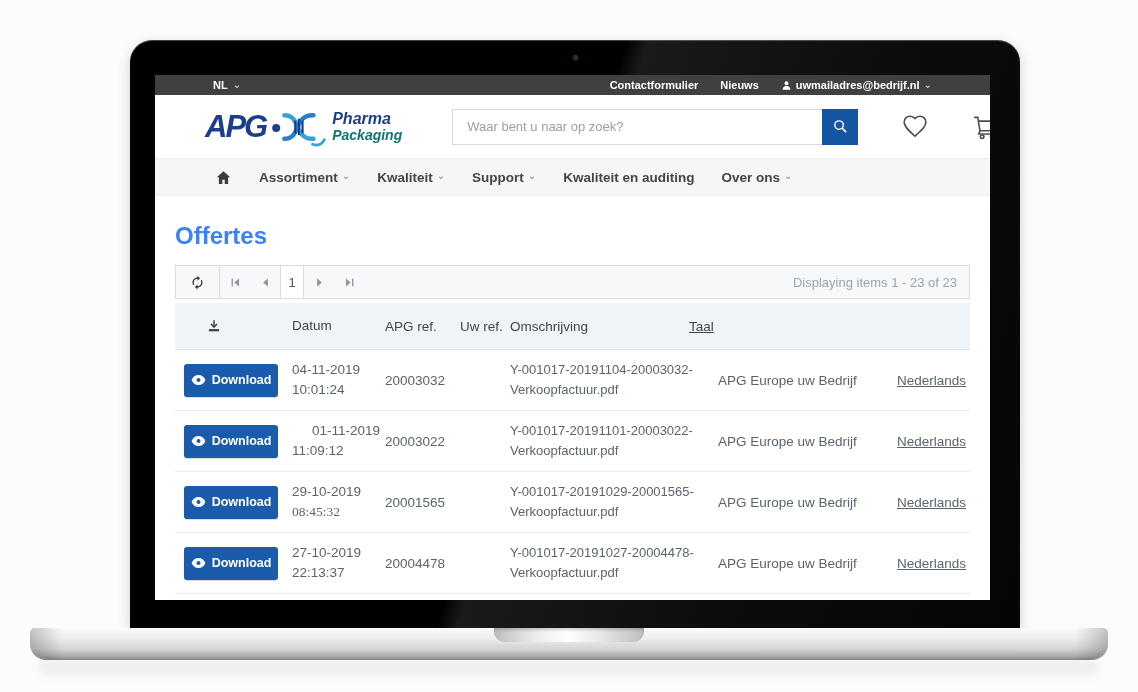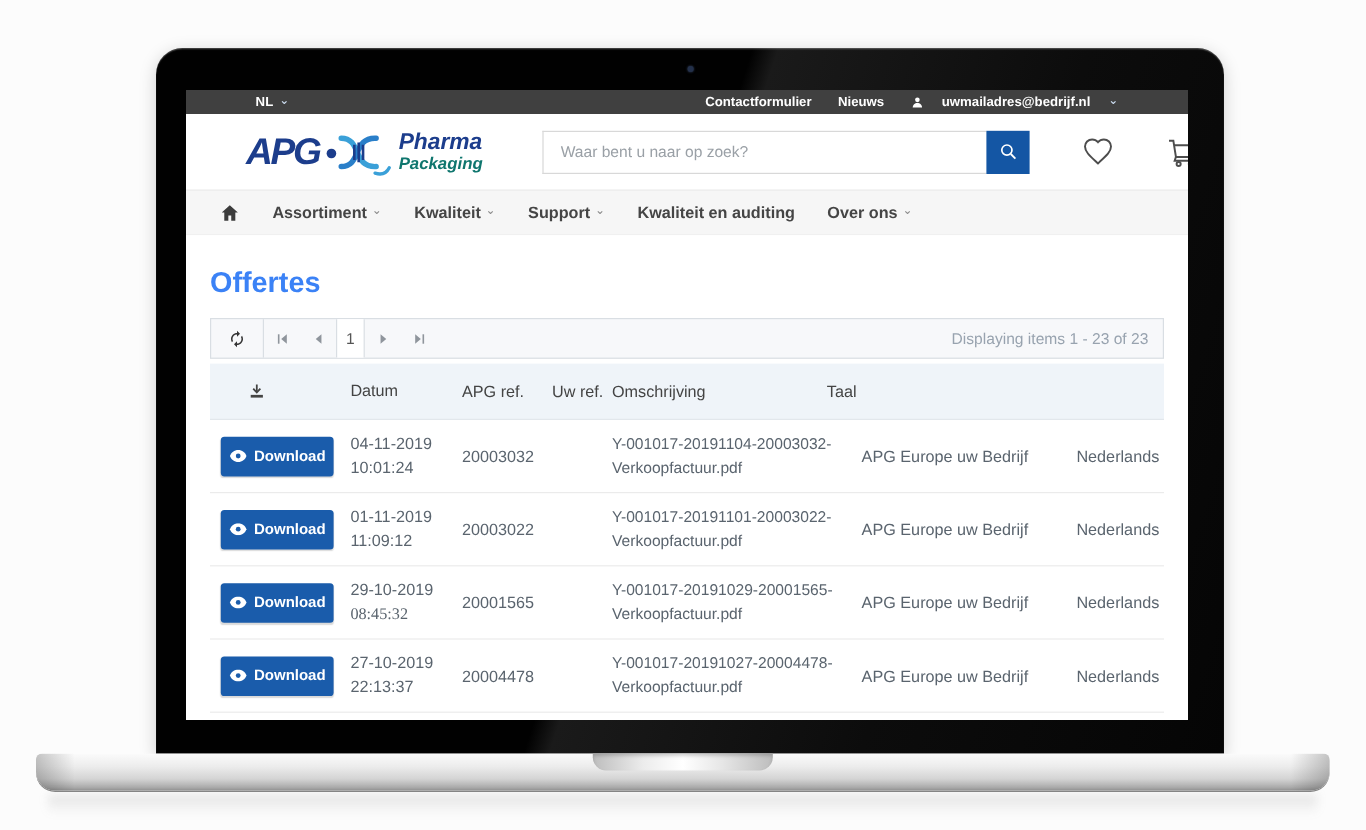--- a/index.html
+++ b/index.html
@@ -28,47 +28,47 @@
   .reflection { position:absolute; left:40px; top:662px; width:1058px; height:20px;
     background:linear-gradient(to bottom,rgba(140,140,140,.4),rgba(255,255,255,0) 85%);
     filter:blur(4px); opacity:.55; }
 
   
   .topbar { height:20px; background:#404040; display:flex; align-items:center;
     padding:0 58px 0 58px; color:#fff; font-size:11px; font-weight:700; flex:none; }
   .topbar .lang { display:flex; align-items:center; gap:5px; cursor:pointer; }
   .topbar .right { margin-left:auto; display:flex; align-items:center; gap:22px; }
   .toplink { cursor:pointer; }
-  .account { display:flex; align-items:center; gap:15px; cursor:pointer; }
+  .account { display:flex; align-items:center; gap:4px; cursor:pointer; }
   .chev { font-family:"DejaVu Sans",sans-serif; font-weight:400; line-height:1; }
   .chev-w { color:#cfe0f5; font-size:10px; }
   .chev-g { color:#8b8b8b; font-size:10px; margin-left:4px; position:relative; top:-1px; }
 
   
   .site-header { height:63px; background:#fff; display:flex; align-items:center;
     padding:0 62px 0 50px; flex:none;gap:20px; }
   .logo { display:flex; align-items:center; gap:4px; cursor:pointer; }
   .logo-acronym { font-size:31px; font-weight:800; font-style:italic; color:#1c3d8c;
     letter-spacing:-2px; line-height:1; }
   .logo-tag { display:flex; flex-direction:column; line-height:1.05; margin-left:2px; }
-  .logo-tag .t1 { color:#1c3d8c; font-weight:700; font-style:italic; font-size:19px; }
+  .logo-tag .t1 { color:#1c3d8c; font-weight:700; font-style:italic; font-size:16px; }
   .logo-tag .t2 { color:#0f766e; font-weight:700; font-style:italic; font-size:14px; }
   .searchwrap { display:flex; margin-left:30px; }
   .searchinput { width:370px; height:36px; border:1px solid #d8d8d8; border-right:none;
     padding:0 14px; font-size:13px; color:#444; outline:none;
     font-family:"Liberation Sans","DejaVu Sans",sans-serif; }
   .searchinput::placeholder { color:#9aa0a6; }
   .searchbtn { width:36px; height:36px; background:#1456a4; border:none; cursor:pointer;
     display:flex; align-items:center; justify-content:center; }
   .hdr-icon { margin-left:24px; cursor:pointer; display:flex; align-items:center; }
 
   
   .nav { height:38px; background:#f6f6f6; border-top:1px solid #ececec;
     border-bottom:1px solid #f0f0f0; display:flex; align-items:center;
-    padding:0 28px; gap:27px; flex:none; }
+    padding:0 60px; gap:27px; flex:none; }
   .nav-item { font-size:13.5px; font-weight:600; color:#454545; display:flex;
     align-items:center; cursor:pointer; white-space:nowrap; }
   .nav-home { cursor:pointer; display:flex; align-items:center; }
 
   
   .content { flex:1; padding:0 20px; background:#fff; }
   .page-title { font-size:24px; font-weight:600; color:#3b82f6; margin:26px 0 15px 0; }
 
   .toolbar { height:34px; border:1px solid #d9dee3; background:#f7f8fa;
     display:flex; align-items:stretch; }
@@ -85,21 +85,21 @@
     margin-top:4px; padding-left:9px; border-bottom:1px solid #e2e7ec;
     font-size:13.5px; color:#444; }
   .trow { display:flex; align-items:center; height:61px; padding-left:9px;
     border-bottom:1px solid #ebebeb; font-size:13.5px; color:#5a646e; }
   .c-act { width:108px; display:flex; align-items:center; }
   .c-datum { width:93px; line-height:1.5; }
   .c-apg { width:75px; }
   .c-uw { width:50px; }
   .c-doc { width:208px; padding-right:8px; font-size:13px; line-height:1.55; }
   .c-oms { width:179px; }
-  .c-taal { flex:1; }
+  .c-taal { flex:1;text-decoration:underline; }
   .dl-btn { width:94px; height:33px; background:#1a5cab; border:none; border-radius:3px;
     color:#fff; font-size:12.5px; font-weight:700; display:flex; align-items:center;
     justify-content:center; gap:6px; cursor:pointer;
     font-family:"Liberation Sans","DejaVu Sans",sans-serif; box-shadow:0 1px 1px rgba(0,0,0,.15); }
 </style>
 </head>
 <body>
 
 <div class="stage">
   <div class="bezel">
@@ -299,21 +299,21 @@
               <span style="display:flex;">
                 <svg viewBox="0 0 24 16" width="15" height="10">
                     <path d="M12 0C6.9 0 2.6 3.2 1 8c1.6 4.8 5.9 8 11 8s9.4-3.2 11-8c-1.6-4.8-5.9-8-11-8z" fill="#fff"></path>
                     <circle cx="12" cy="8" r="3.2" fill="#1a5cab"></circle>
                   </svg>
               </span>
               <span>Download</span>
             </button>
           </span>
           <span class="c-datum">
-              <span style="display:block;">01-11-2019</span>
+              <span style="display:block;margin-left:20px;">01-11-2019</span>
               <span style="display:block;">11:09:12</span>
             </span>
           <span class="c-apg">20003022</span>
           <span class="c-uw"></span>
           <span class="c-doc">Y-001017-20191101-20003022-Verkoopfactuur.pdf</span>
           <span class="c-oms">APG Europe uw Bedrijf</span>
           <span class="c-taal">Nederlands</span>
         </div>
 
         <div class="trow">

